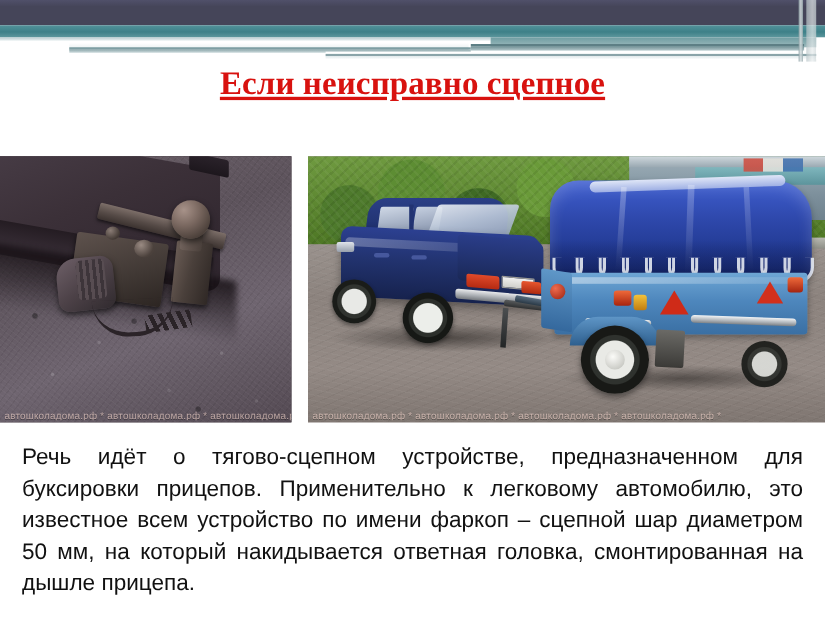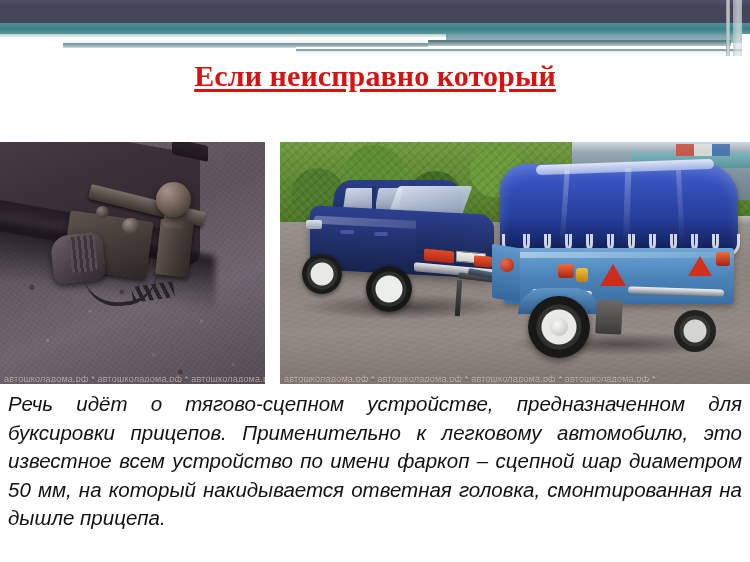--- a/index.html
+++ b/index.html
@@ -297,21 +297,21 @@
   
   .body-text{
     position:absolute;left:8px;top:390px;width:734px;
     font-family:"Liberation Sans","DejaVu Sans",sans-serif;
     font-size:20.5px;
     line-height:28.5px;
     color:#111111;
     text-align:justify;
     text-justify:inter-word;
   }
-  .body-text p{margin:0;font-style:italic;}
+  .body-text p{margin:12px;}
 </style>
 </head>
 <body>
 
 <div class="slide">
 
   <div class="hdr">
     <div class="hdr-dark">
       <div class="hdr-dark-sheen"></div>
     </div>
@@ -326,21 +326,21 @@
     <div class="hdr-rule-d"></div>
     <div class="hdr-rule-e"></div>
     <div class="hdr-rule-f"></div>
     <div class="hdr-rule-g"></div>
     <div class="hdr-vstripe"></div>
     <div class="hdr-vstripe2"></div>
     <div class="hdr-notch"></div>
   </div>
 
   <div class="title-wrap">
-    <div class="title-line">Если неисправно который</div>
+    <div class="title-line">Если неисправно сцепное</div>
   </div>
 
   <div class="photos">
 
     <div class="photo photo-left">
       <div class="asphalt"></div>
       <div class="asphalt-grain"></div>
       <div class="car-underside"></div>
       <div class="car-sill"></div>
       <div class="bumper-tip"></div>

